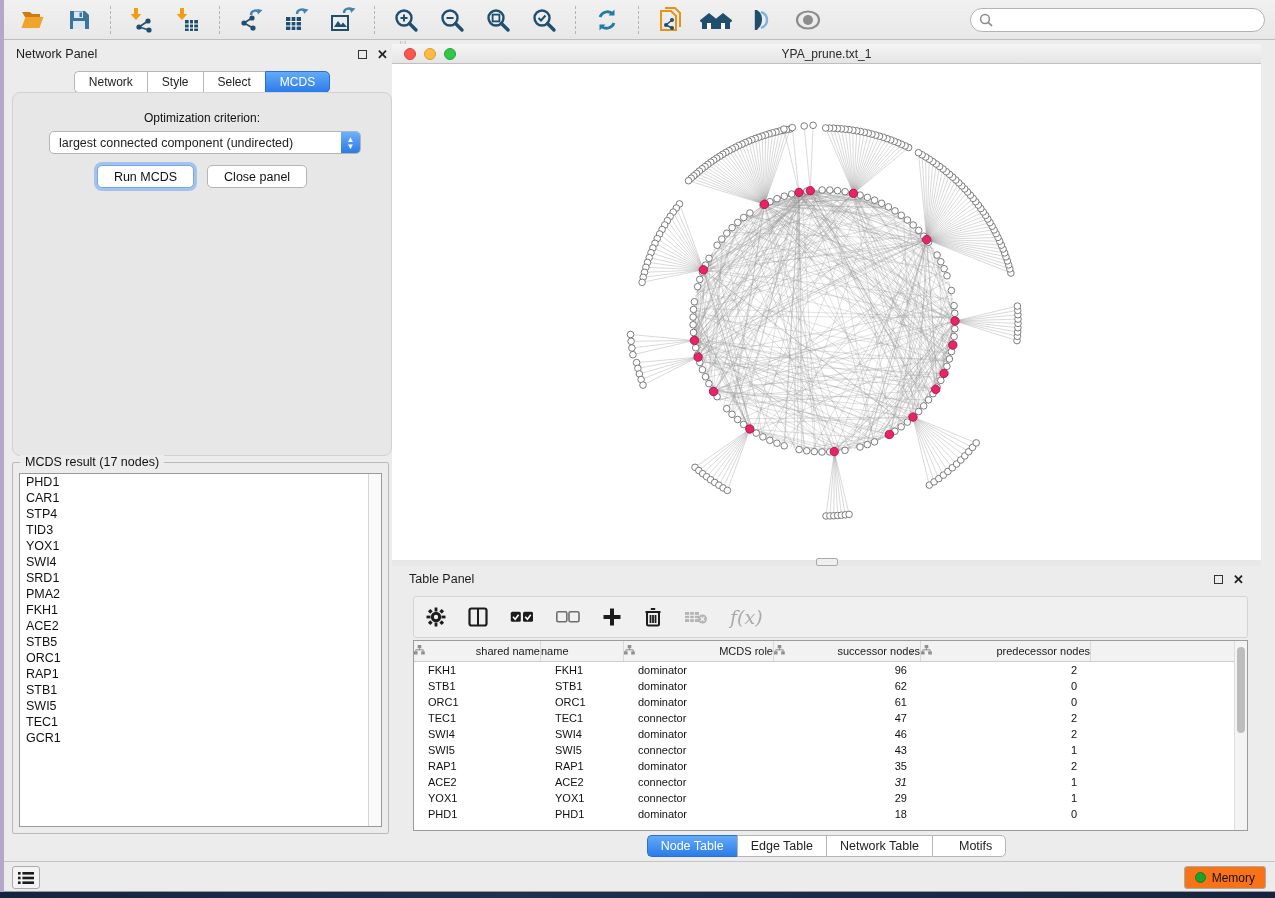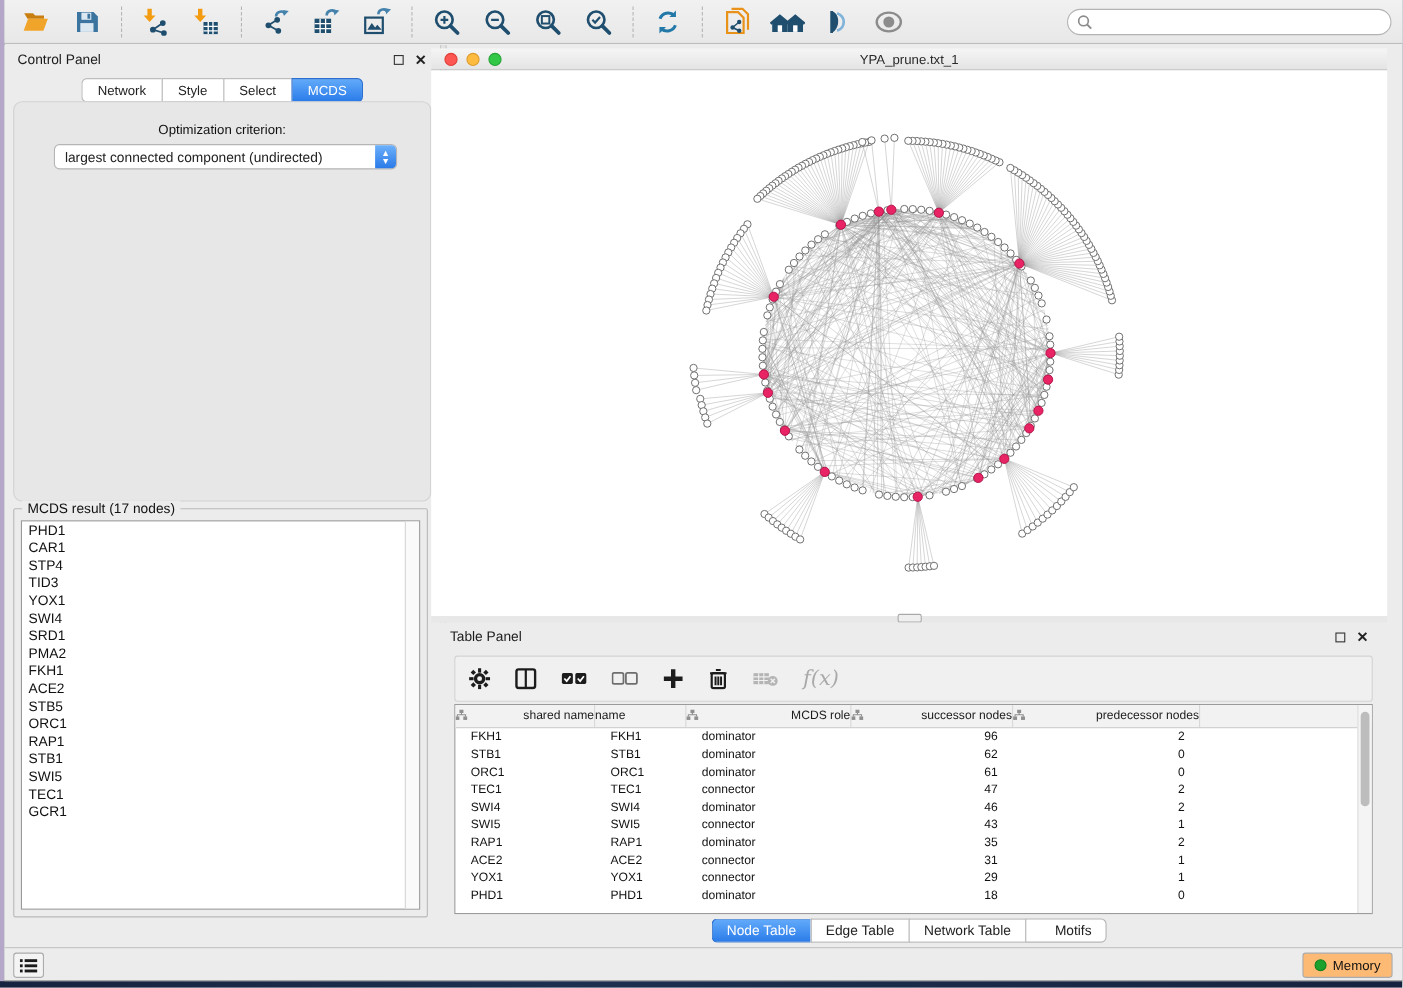--- a/index.html
+++ b/index.html
@@ -112,21 +112,21 @@
             border-right:none; font-size:12.5px; color:#222; }
   .tp-tab:first-child { border-radius:5px 0 0 5px; }
   .tp-tab:last-child { border-right:1px solid #b5b5b5; border-radius:0 5px 5px 0;padding-left:26px; }
   .tp-tab.active { background:linear-gradient(#62aafa,#2b7ce9); color:#fff; border-color:#2b6fd0; }
 
   
   .statusbar { position:absolute; left:0; bottom:0; width:100%; height:30px; background:#ececec;
                border-top:1px solid #c4c4c4; }
   .list-btn { position:absolute; left:8px; top:4px; width:28px; height:23px; background:#f4f4f4;
               border:1px solid #ababab; border-radius:3px; display:flex; align-items:center; justify-content:center; }
-  .mem-btn { position:absolute; right:9px; top:4px; height:23px; padding:0 10px; background:#fdba74;
+  .mem-btn { position:absolute; right:9px; top:4px; height:23px; padding:0 10px; background:#f97316;
              border:1px solid #ababab; border-radius:3px; display:flex; align-items:center; gap:6px;
              font-size:12px; color:#111; }
   .mem-dot { width:11px; height:11px; border-radius:50%; background:#1ba12c; border:1px solid #128020; }
 </style>
 </head>
 <body>
 
 <div class="screen">
   <div class="wall-left"></div>
 
@@ -269,41 +269,45 @@
             <path d="M9.3 9.3L13 13" stroke="#8b8b8b" stroke-width="1.7"></path>
           </svg>
         <input type="text" value="" style="">
       </div>
     </div>
 
     <div class="main">
 
       <div class="control-panel">
         <div class="panel-titlebar">
-          <span class="panel-title">Control Panel</span>
+          <span class="panel-title">Network Panel</span>
           <span class="panel-ctrl">
             <span class="float-ic"></span>
             <span class="close-ic">✕</span>
           </span>
         </div>
         <div class="cp-tabs">
             <div class="cp-tab">Network</div>
             <div class="cp-tab">Style</div>
             <div class="cp-tab">Select</div>
             <div class="cp-tab active">MCDS</div>
           </div>
 
         <div class="cp-box">
           <div class="opt-label">Optimization criterion:</div>
           <div class="opt-select">
             <span class="val">largest connected component (undirected)</span>
             <span class="stepper">
                 <span>▲</span>
                 <span>▼</span>
               </span>
+          </div>
+          <div class="cp-buttons">
+            <div class="btn focused">Run MCDS</div>
+            <div class="btn">Close panel</div>
           </div>
         </div>
 
         <div class="mcds-fieldset">
           <span class="mcds-legend">MCDS result (17 nodes)</span>
           <span class="mcds-border"></span>
           <div class="mcds-list">
             <div>
                 <div class="mcds-item">PHD1</div>
                 <div class="mcds-item">CAR1</div>
@@ -1354,21 +1358,21 @@
                   <div class="td left" style="width: 127px;">RAP1</div>
                   <div class="td left" style="width: 83px;">RAP1</div>
                   <div class="td left" style="width: 150px;">dominator</div>
                   <div class="td num" style="width: 147px;">35</div>
                   <div class="td num" style="width: 170px;">2</div>
                 </div>
                 <div class="tr">
                   <div class="td left" style="width: 127px;">ACE2</div>
                   <div class="td left" style="width: 83px;">ACE2</div>
                   <div class="td left" style="width: 150px;">connector</div>
-                  <div class="td num" style="width: 147px;">31</div>
+                  <div class="td num" style="width: 147px; font-style: italic;">31</div>
                   <div class="td num" style="width: 170px;">1</div>
                 </div>
                 <div class="tr">
                   <div class="td left" style="width: 127px;">YOX1</div>
                   <div class="td left" style="width: 83px;">YOX1</div>
                   <div class="td left" style="width: 150px;">connector</div>
                   <div class="td num" style="width: 147px;">29</div>
                   <div class="td num" style="width: 170px;">1</div>
                 </div>
                 <div class="tr">

